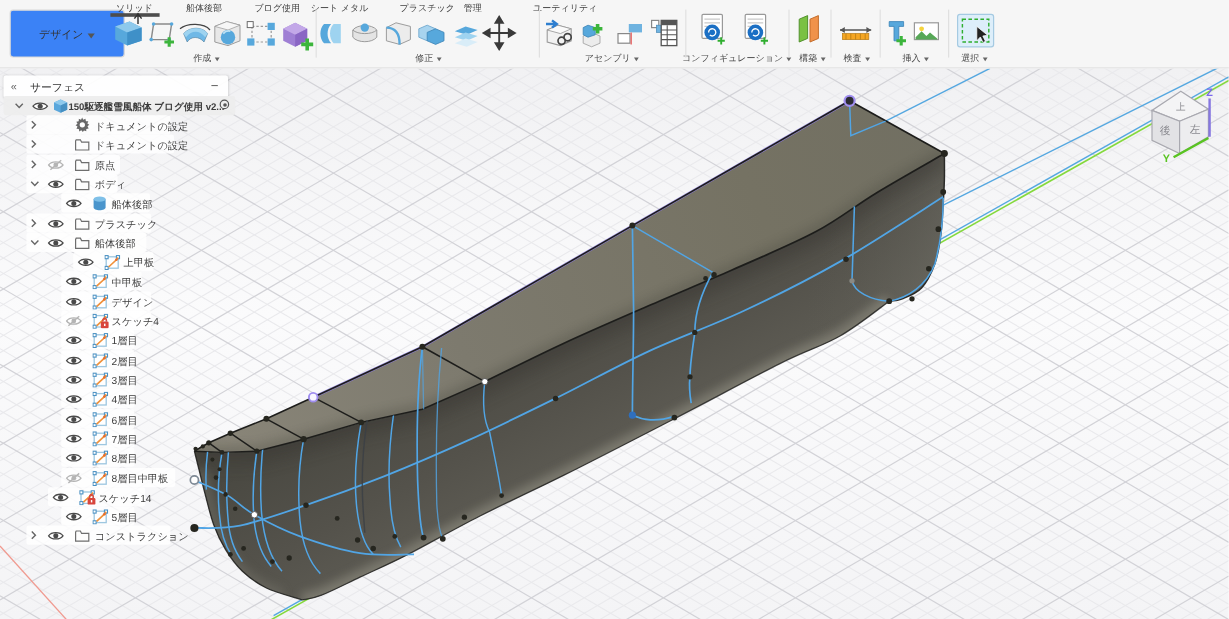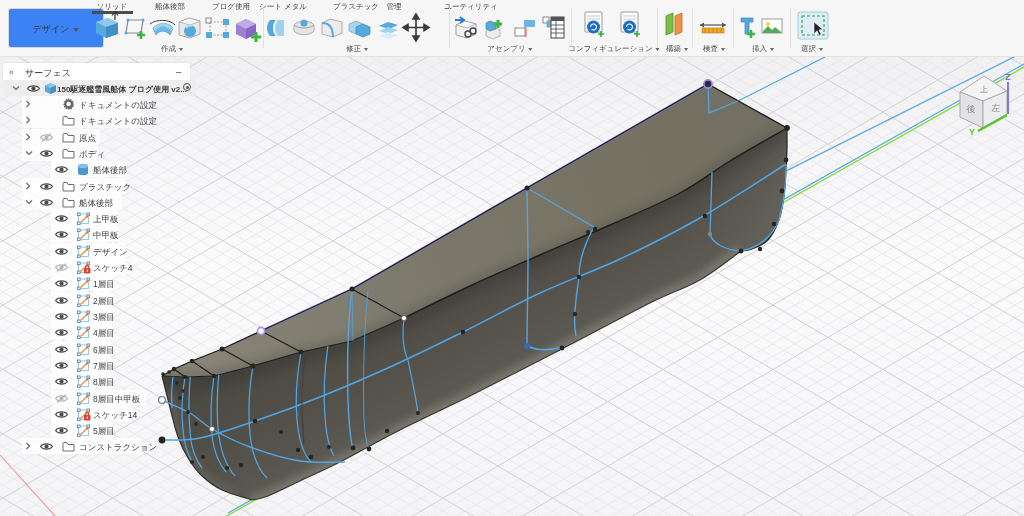--- a/index.html
+++ b/index.html
@@ -623,21 +623,21 @@
         </svg>
 <svg class="ric" style="left:17px" width="15" height="11" viewBox="0 0 15 11">
           <path d="M1.5,5.5 C4,2 11,2 13.5,5.5 C11,9 4,9 1.5,5.5 Z" fill="#fff" stroke="#4a4a4a" stroke-width="1.1"></path>
           <circle cx="7.5" cy="5.5" r="2.1" fill="#4a4a4a"></circle>
         </svg>
 <svg class="ric" style="left:40px;top:3px" width="13" height="11" viewBox="0 0 13 11">
           <path d="M1,2.5 L1,10 L12,10 L12,3.5 L6,3.5 L5,1.5 L1.5,1.5 Z" fill="#fdfdfd" stroke="#6e6e6e" stroke-width="1"></path>
         </svg>
 <span class="rlabel" style="left:57px">船体後部</span>
 </div>
-<div class="brow" style="top:210px;left:51px;width:67px">
+<div class="brow" style="top:210px;left:61px;width:67px">
 <svg class="ric" style="left:3px" width="15" height="11" viewBox="0 0 15 11">
           <path d="M1.5,5.5 C4,2 11,2 13.5,5.5 C11,9 4,9 1.5,5.5 Z" fill="#fff" stroke="#4a4a4a" stroke-width="1.1"></path>
           <circle cx="7.5" cy="5.5" r="2.1" fill="#4a4a4a"></circle>
         </svg>
 <svg class="ric" style="left:26px;top:2px" width="14" height="13" viewBox="0 0 14 13">
           <rect x="1.5" y="2" width="10" height="9.5" fill="#fff" stroke="#9ec7e0" stroke-width="1.1"></rect>
           <rect x="0.5" y="1" width="2.6" height="2.6" fill="#fff" stroke="#4a90c2" stroke-width="0.9"></rect>
           <rect x="10" y="1" width="2.6" height="2.6" fill="#fff" stroke="#4a90c2" stroke-width="0.9"></rect>
           <rect x="0.5" y="10" width="2.6" height="2.6" fill="#fff" stroke="#4a90c2" stroke-width="0.9"></rect>
           <path d="M3.5,10.5 L10,4.5 L11.5,2.5" stroke="#f0923c" stroke-width="1.4" fill="none"></path>
@@ -808,21 +808,21 @@
 <svg class="ric" style="left:26px;top:2px" width="14" height="13" viewBox="0 0 14 13">
           <rect x="1.5" y="2" width="10" height="9.5" fill="#fff" stroke="#9ec7e0" stroke-width="1.1"></rect>
           <rect x="0.5" y="1" width="2.6" height="2.6" fill="#fff" stroke="#4a90c2" stroke-width="0.9"></rect>
           <rect x="10" y="1" width="2.6" height="2.6" fill="#fff" stroke="#4a90c2" stroke-width="0.9"></rect>
           <rect x="0.5" y="10" width="2.6" height="2.6" fill="#fff" stroke="#4a90c2" stroke-width="0.9"></rect>
           <path d="M3.5,10.5 L10,4.5 L11.5,2.5" stroke="#f0923c" stroke-width="1.4" fill="none"></path>
           <circle cx="10" cy="4.5" r="1.1" fill="#e86c2c"></circle>
         </svg>
 <span class="rlabel" style="left:42px">8層目中甲板</span>
 </div>
-<div class="brow" style="top:406px;left:51px;width:81px">
+<div class="brow" style="top:406px;left:40px;width:81px">
 <svg class="ric" style="left:3px" width="15" height="11" viewBox="0 0 15 11">
           <path d="M1.5,5.5 C4,2 11,2 13.5,5.5 C11,9 4,9 1.5,5.5 Z" fill="#fff" stroke="#4a4a4a" stroke-width="1.1"></path>
           <circle cx="7.5" cy="5.5" r="2.1" fill="#4a4a4a"></circle>
         </svg>
 <svg class="ric" style="left:26px;top:2px" width="14" height="13" viewBox="0 0 14 13">
           <rect x="1.5" y="2" width="10" height="9.5" fill="#fff" stroke="#9ec7e0" stroke-width="1.1"></rect>
           <rect x="0.5" y="1" width="2.6" height="2.6" fill="#fff" stroke="#4a90c2" stroke-width="0.9"></rect>
           <rect x="10" y="1" width="2.6" height="2.6" fill="#fff" stroke="#4a90c2" stroke-width="0.9"></rect>
           <rect x="0.5" y="10" width="2.6" height="2.6" fill="#fff" stroke="#4a90c2" stroke-width="0.9"></rect>
           <path d="M3.5,10.5 L10,4.5 L11.5,2.5" stroke="#f0923c" stroke-width="1.4" fill="none"></path>

